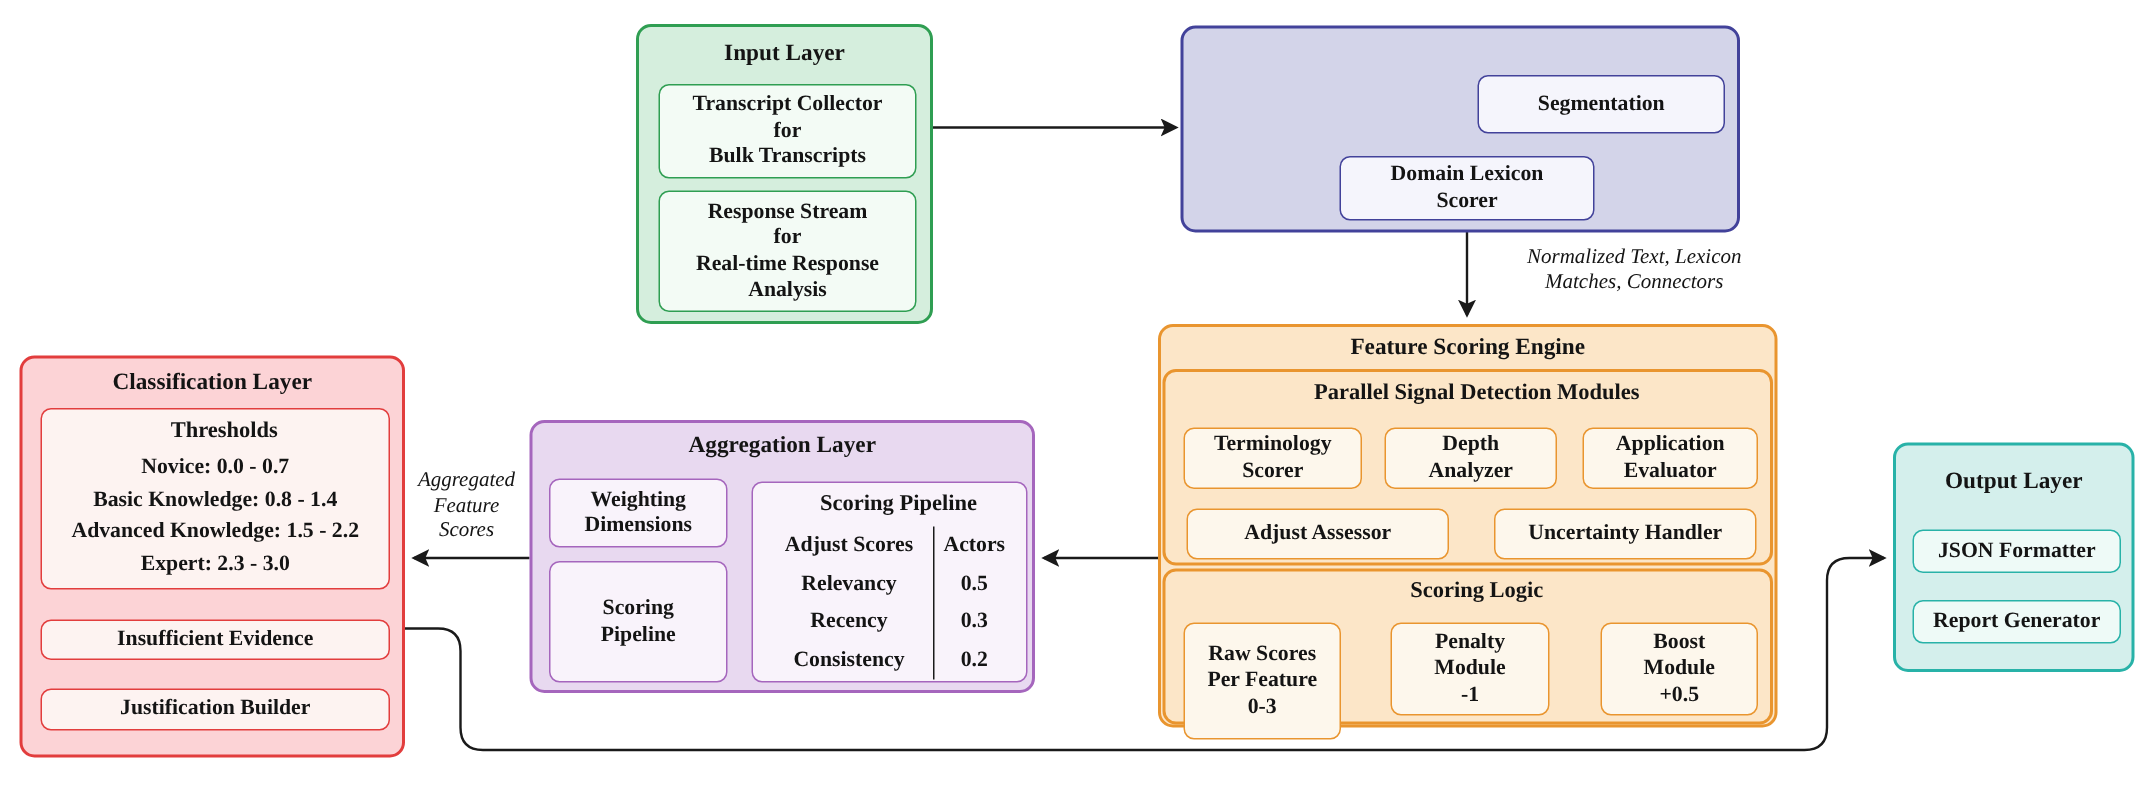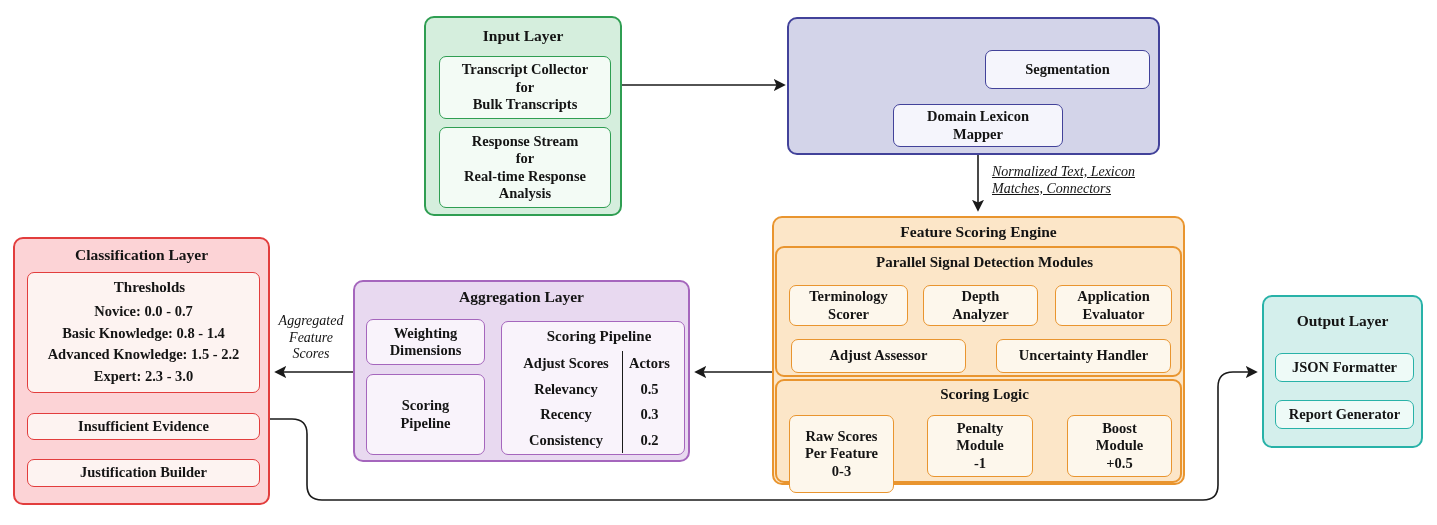--- a/index.html
+++ b/index.html
@@ -57,41 +57,41 @@
     </defs>
     <g stroke="#1a1a1a" stroke-width="1.6" fill="none">
       <path d="M622,85 H784" marker-end="url(#arr)"></path>
       <path d="M978,154 V210" marker-end="url(#arr)"></path>
       <path d="M772,372 H696" marker-end="url(#arr)"></path>
       <path d="M353,372 H276" marker-end="url(#arr)"></path>
       <path d="M270,419 H292 Q307,419 307,434 V485 Q307,500 322,500 H1203 Q1218,500 1218,485 V387 Q1218,372 1233,372 H1256" marker-end="url(#arr)"></path>
     </g>
   </svg>
 
-  <div class="edge-label" style="left:992px;top:164px;width:195px;text-align:left;text-decoration:underline;">Normalized Text, Lexicon
+  <div class="edge-label" style="left:992px;top:164px;width:195px;text-align:center;">Normalized Text, Lexicon
 Matches, Connectors</div>
   <div class="edge-label" style="left:266px;top:313px;width:90px;text-align:center;">Aggregated
 Feature
 Scores</div>
 
   <div class="layer green" style="left:424px;top:16px;width:198px;height:200px;">
     <div class="layer-title" style="top:9px;">Input Layer</div>
     <div class="node" style="left:13px;top:38px;width:172px;height:63px;">Transcript Collector
 for
 Bulk Transcripts</div>
     <div class="node" style="left:13px;top:109px;width:172px;height:81px;">Response Stream
 for
 Real-time Response
 Analysis</div>
   </div>
 
   <div class="layer navy" style="left:787px;top:17px;width:373px;height:138px;">
     <div class="node" style="left:196px;top:31px;width:165px;height:39px;">Segmentation</div>
     <div class="node" style="left:104px;top:85px;width:170px;height:43px;">Domain Lexicon
-Mapper</div>
+Scorer</div>
   </div>
 
   <div class="layer orange" style="left:772px;top:216px;width:413px;height:269px;">
     <div class="layer-title" style="top:5px;">Feature Scoring Engine</div>
 
     <div class="sec" style="left:1px;top:28px;width:407px;height:131px;">
       <div class="sec-title" style="top:6px;">Parallel Signal Detection Modules</div>
       <div class="node" style="left:12px;top:37px;width:119px;height:41px;">Terminology
 Scorer</div>
       <div class="node" style="left:146px;top:37px;width:115px;height:41px;">Depth

